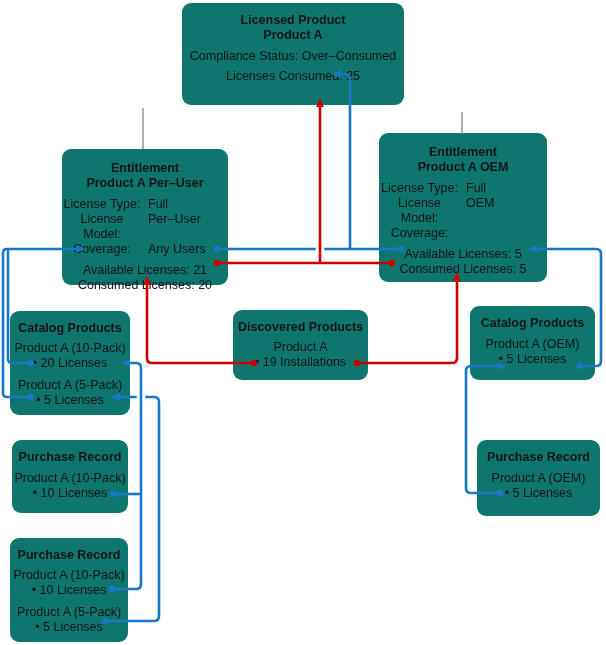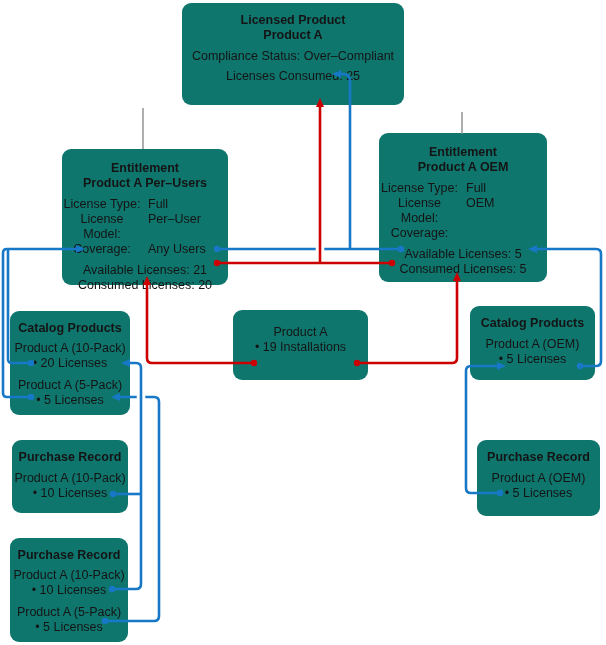--- a/index.html
+++ b/index.html
@@ -24,28 +24,28 @@
 </style>
 </head>
 <body>
 
 <div class="canvas">
 
   <div class="box pad-t" style="left:182px;top:3px;width:222px;height:102px;">
     <div class="box-title">Licensed Product</div>
     <div class="box-title">Product A</div>
     <div class="gap-m"></div>
-    <div>Compliance Status: Over–Compliant</div>
+    <div>Compliance Status: Over–Consumed</div>
     <div class="gap-s"></div>
     <div>Licenses Consumed: 25</div>
   </div>
 
   <div class="box" style="left:62px;top:149px;width:166px;height:136px;padding-top:12px;">
     <div class="box-title">Entitlement</div>
-    <div class="box-title">Product A Per–Users</div>
+    <div class="box-title">Product A Per–User</div>
     <div class="gap-m"></div>
     <div class="lv-row">
       <span class="lv-label">License Type:</span>
       <span class="lv-value">Full</span>
     </div>
     <div class="lv-row">
       <span class="lv-label">License Model:</span>
       <span class="lv-value">Per–User</span>
     </div>
     <div class="lv-row">
@@ -81,20 +81,21 @@
     <div class="box-title">Catalog Products</div>
     <div class="gap-s"></div>
     <div>Product A (10-Pack)</div>
     <div>• 20 Licenses</div>
     <div class="gap-l"></div>
     <div>Product A (5-Pack)</div>
     <div>• 5 Licenses</div>
   </div>
 
   <div class="box pad-t" style="left:233px;top:310px;width:135px;height:70px;">
+    <div class="box-title">Discovered Products</div>
     <div class="gap-s"></div>
     <div>Product A</div>
     <div>• 19 Installations</div>
   </div>
 
   <div class="box pad-t" style="left:470px;top:306px;width:125px;height:74px;">
     <div class="box-title">Catalog Products</div>
     <div class="gap-m"></div>
     <div>Product A (OEM)</div>
     <div>• 5 Licenses</div>

